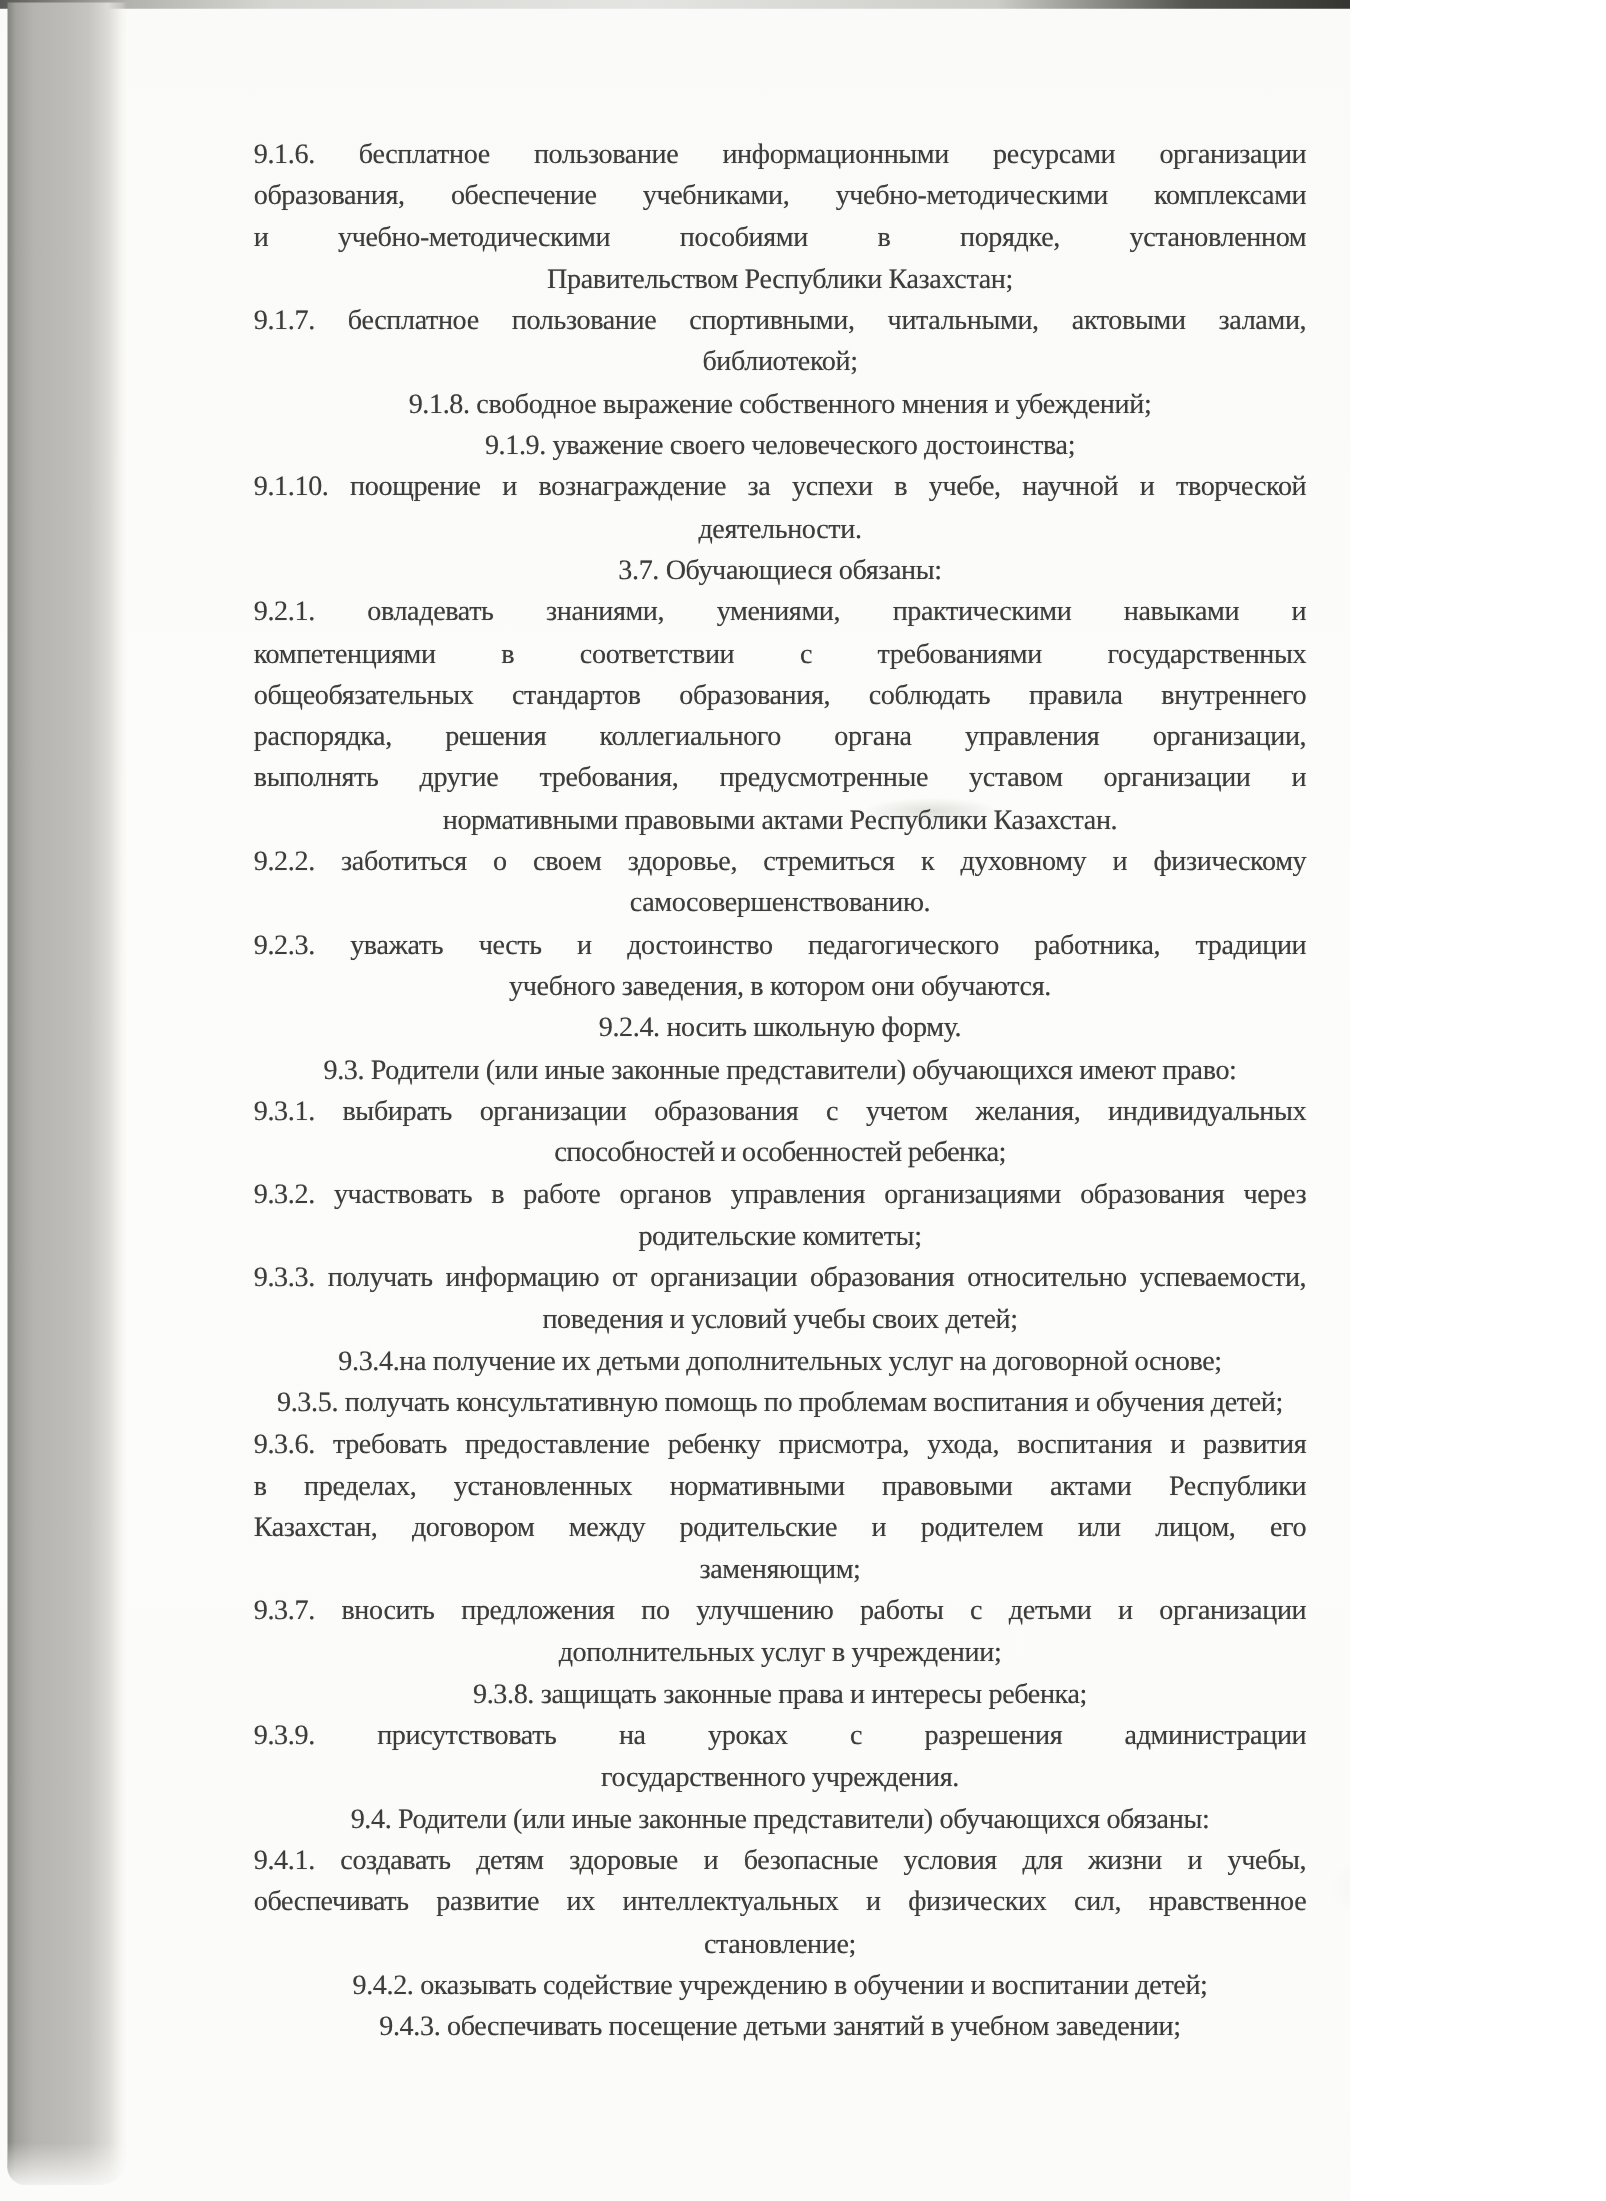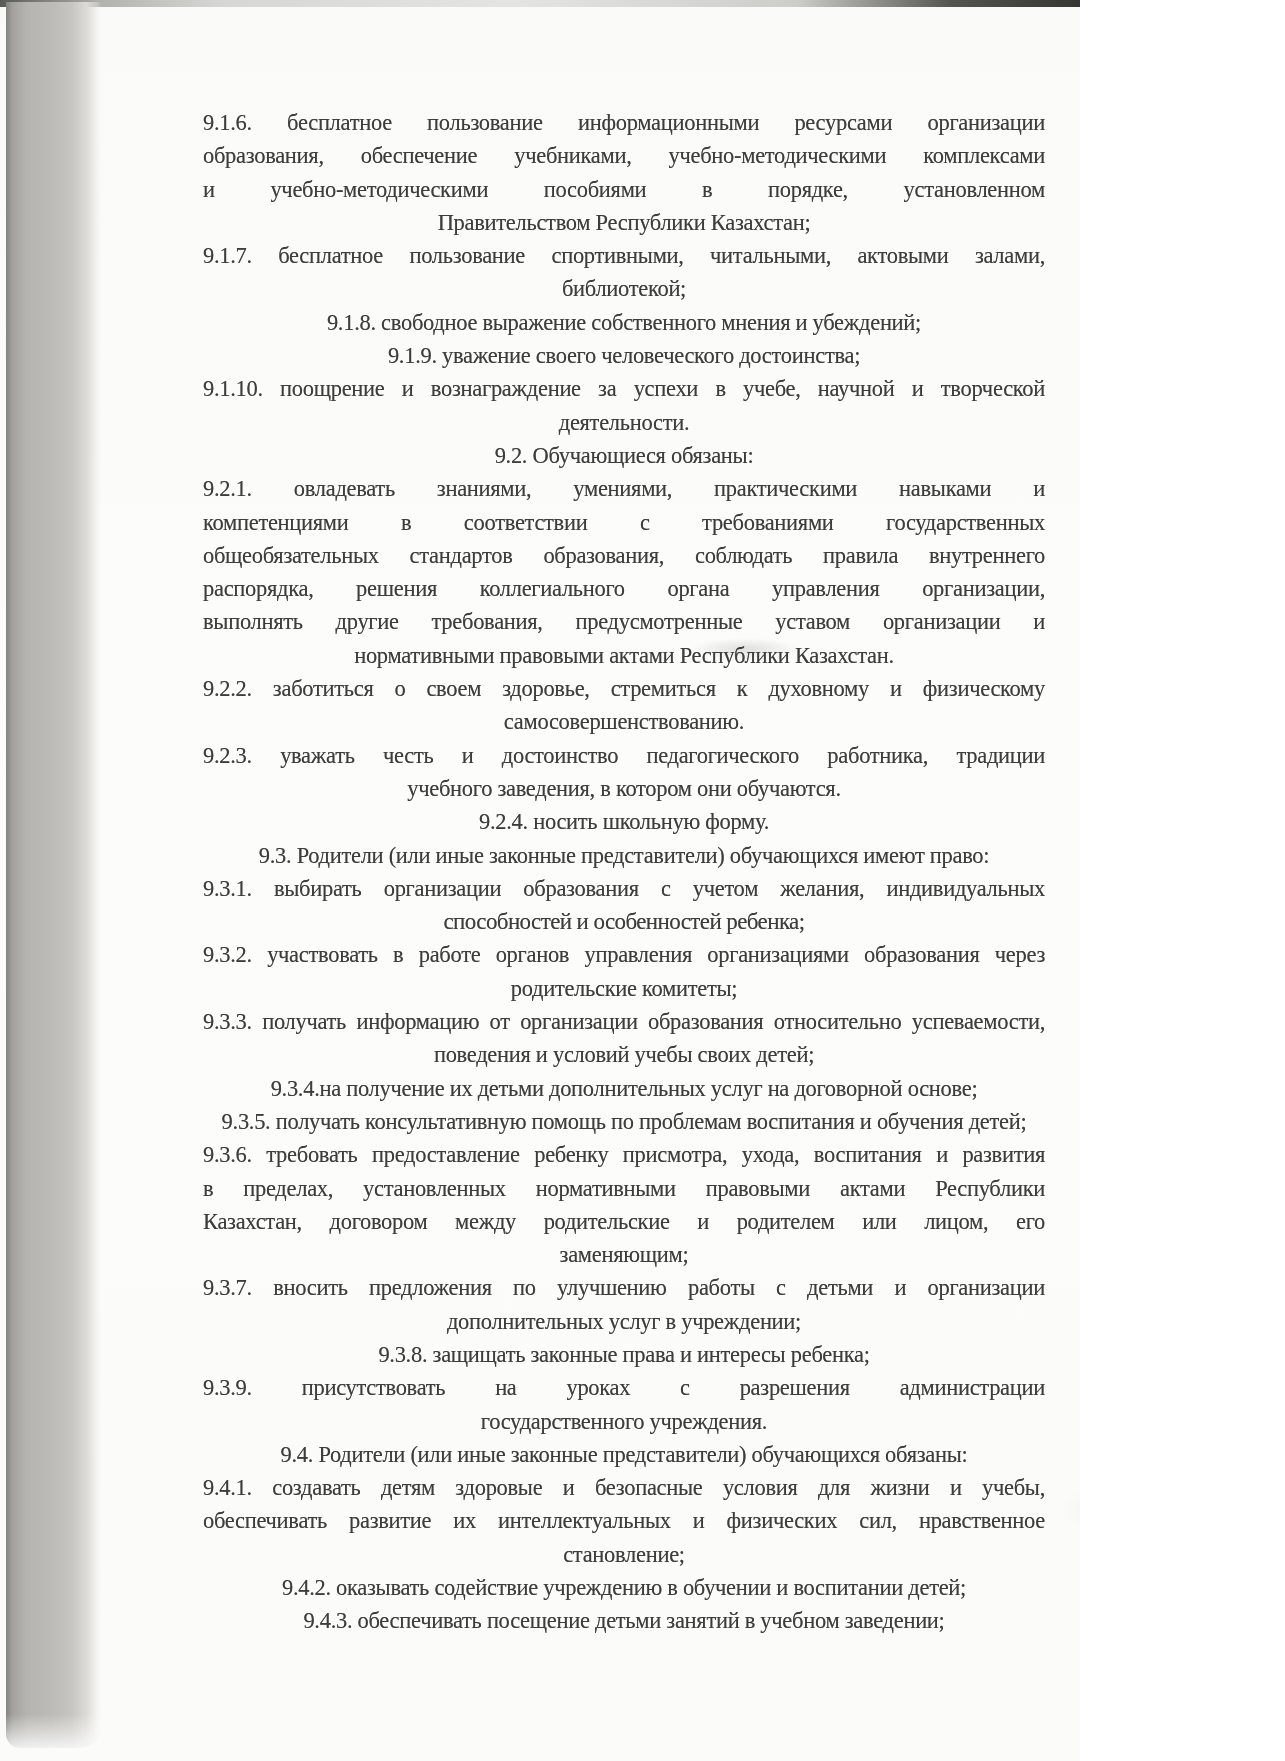--- a/index.html
+++ b/index.html
@@ -134,21 +134,21 @@
       <div class="line just">9.1.6. бесплатное пользование информационными ресурсами организации</div>
       <div class="line just">образования, обеспечение учебниками, учебно-методическими комплексами</div>
       <div class="line just">и учебно-методическими пособиями в порядке, установленном</div>
       <div class="line">Правительством Республики Казахстан;</div>
       <div class="line just">9.1.7. бесплатное пользование спортивными, читальными, актовыми залами,</div>
       <div class="line">библиотекой;</div>
       <div class="line">9.1.8. свободное выражение собственного мнения и убеждений;</div>
       <div class="line">9.1.9. уважение своего человеческого достоинства;</div>
       <div class="line just">9.1.10. поощрение и вознаграждение за успехи в учебе, научной и творческой</div>
       <div class="line">деятельности.</div>
-      <div class="line">9.2. Обучающиеся обязаны:</div>
+      <div class="line">3.7. Обучающиеся обязаны:</div>
       <div class="line just">9.2.1. овладевать знаниями, умениями, практическими навыками и</div>
       <div class="line just">компетенциями в соответствии с требованиями государственных</div>
       <div class="line just">общеобязательных стандартов образования, соблюдать правила внутреннего</div>
       <div class="line just">распорядка, решения коллегиального органа управления организации,</div>
       <div class="line just">выполнять другие требования, предусмотренные уставом организации и</div>
       <div class="line">нормативными правовыми актами Республики Казахстан.</div>
       <div class="line just">9.2.2. заботиться о своем здоровье, стремиться к духовному и физическому</div>
       <div class="line">самосовершенствованию.</div>
       <div class="line just">9.2.3. уважать честь и достоинство педагогического работника, традиции</div>
       <div class="line">учебного заведения, в котором они обучаются.</div>

